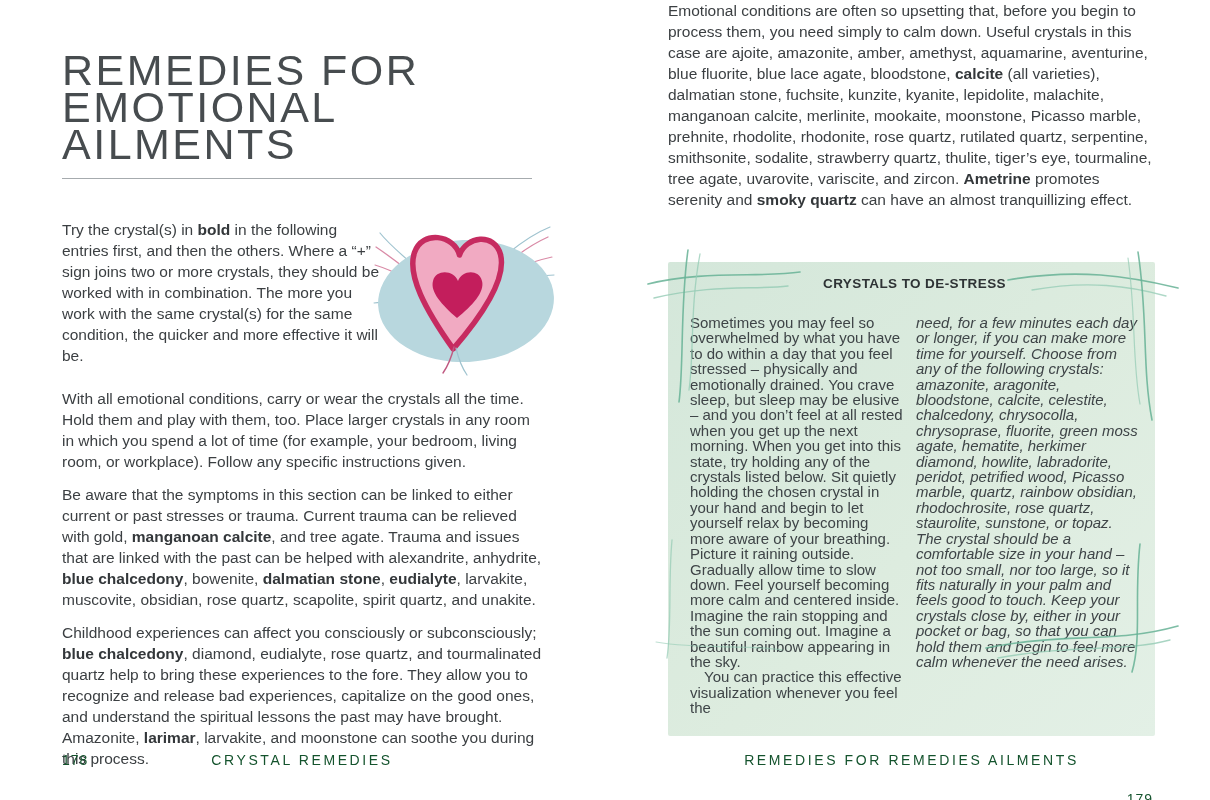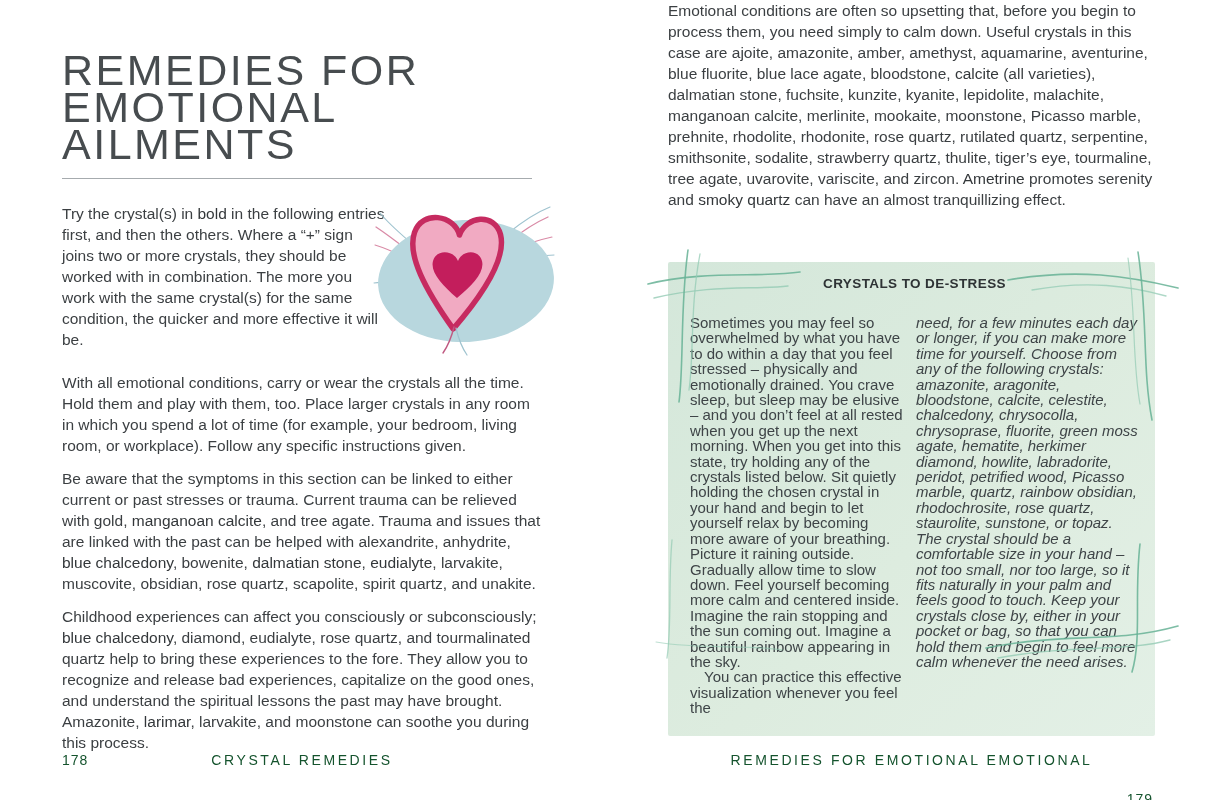--- a/index.html
+++ b/index.html
@@ -19,23 +19,23 @@
     letter-spacing:2.5px;color:#474c4f;
   }
   .title-rule{
     border:none;border-top:1px solid #a6abae;
     margin:15px 0 0 0;width:470px;
   }
   p.body{
     font-size:15.5px;line-height:21px;color:#3b3f42;
     margin:0 0 12px 0;
   }
-  p.body b{font-weight:400;color:#33373a;}
+  p.body b{font-weight:700;color:#33373a;}
 
-  .intro-row{display:flex;margin-top:24px;margin-bottom:10px;}
+  .intro-row{display:flex;margin-top:40px;margin-bottom:10px;align-items:center;}
   .intro-text{width:324px;flex:0 0 324px;}
   .heart-wrap{flex:1;position:relative;height:152px;}
   .heart-wrap svg{position:absolute;left:-14px;top:-6px;}
 
   .rp-intro{margin-top:60px;}
 
   .stress-box{
     position:relative;
     margin-top:52px;
     background:linear-gradient(135deg,#d4e7da 0%,#ddecdf 55%,#e3f0e6 100%);
@@ -152,17 +152,17 @@
         </div>
       </div>
     </div>
   </div>
 
   <div class="page-footer footer-left">
     <span class="page-num left">178</span>
     <span>CRYSTAL REMEDIES</span>
   </div>
   <div class="page-footer footer-right">
-    <span>REMEDIES FOR EMOTIONAL EMOTIONAL</span>
+    <span>REMEDIES FOR REMEDIES AILMENTS</span>
     <span class="page-num right">179</span>
   </div>
 
 </div>
 
 </body></html>

